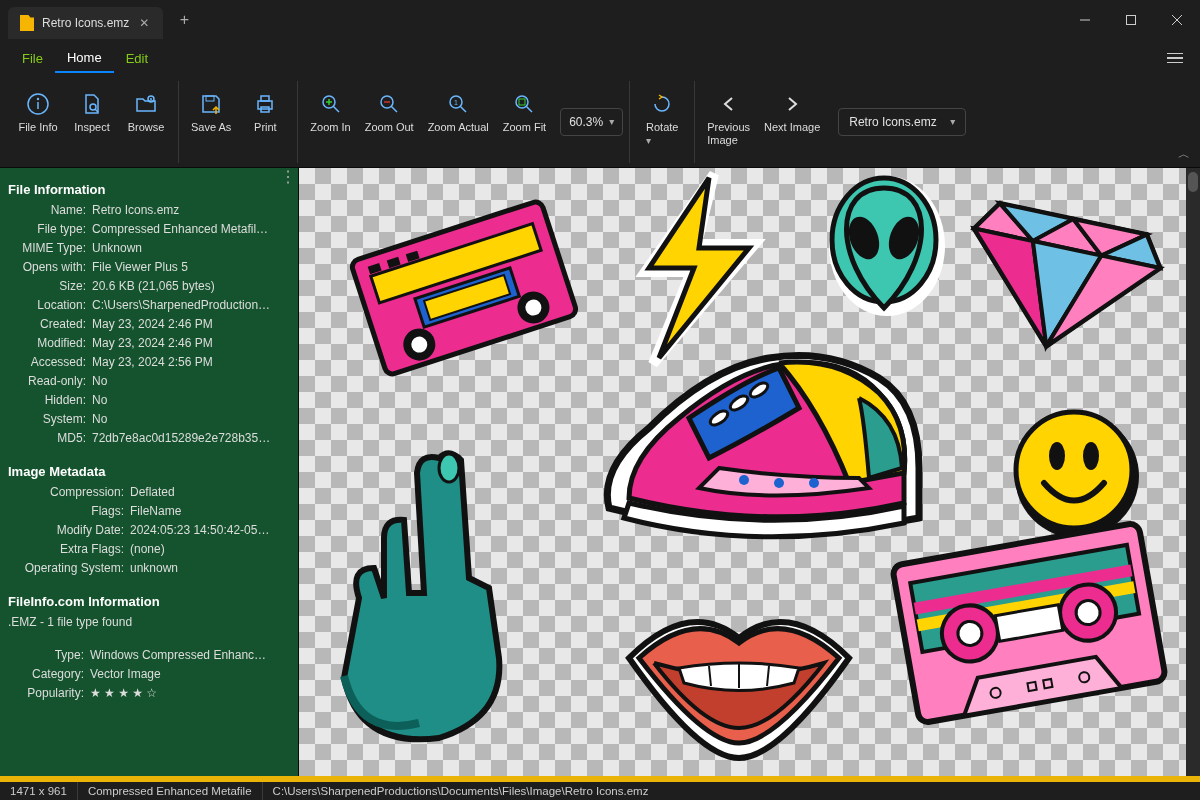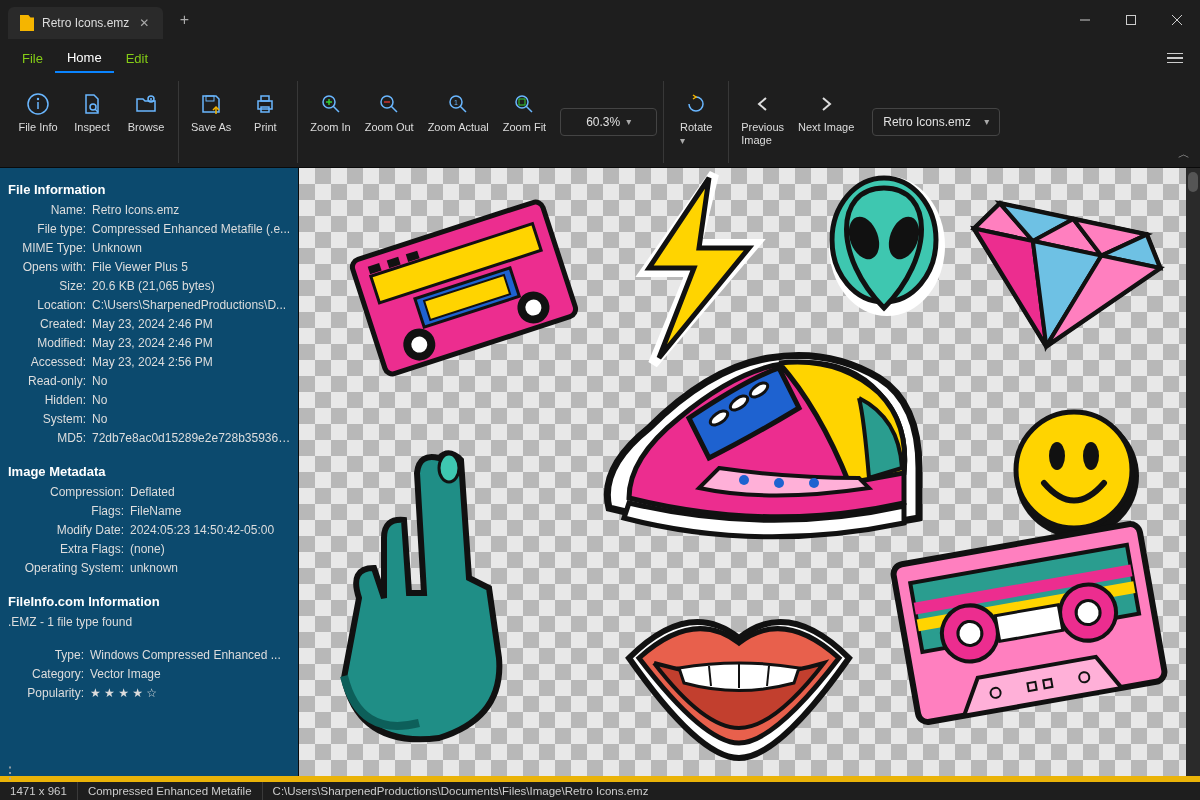--- a/index.html
+++ b/index.html
@@ -21,27 +21,27 @@
   .menu-item.active { border-bottom: 2px solid #0a84ff; color: #fff; }
   .hamburger { margin-left: auto; width: 30px; height: 30px; display: flex; flex-direction: column; justify-content: center; gap: 3px; align-items: center; cursor: pointer; }
   .hamburger span { width: 16px; height: 1.5px; background: #ccc; }
 
   
   .ribbon { height: 92px; display: flex; align-items: center; background: #1e1e1e; border-bottom: 1px solid #0a0a0a; padding: 0 6px; gap: 0; position: relative; }
   .ribbon-group { display: flex; align-items: flex-start; padding: 6px; gap: 2px; border-right: 1px solid #383838; height: 82px; }
   .ribbon-btn { display: flex; flex-direction: column; align-items: center; justify-content: flex-start; padding: 4px 6px; gap: 4px; cursor: pointer; min-width: 52px; border-radius: 4px; }
   .ribbon-icon { width: 26px; height: 26px; display: flex; align-items: center; justify-content: center; }
   .ribbon-label { font-size: 11px; color: #ddd; line-height: 13px; }
-  .zoom-combo { display: flex; align-items: center; gap: 6px; margin-left: 6px; padding: 4px 25px; border: 1px solid #444; border-radius: 4px; height: 28px; cursor: pointer; }
+  .zoom-combo { display: flex; align-items: center; gap: 6px; margin-left: 6px; padding: 4px 8px; border: 1px solid #444; border-radius: 4px; height: 28px; cursor: pointer; }
   .file-combo { display: flex; align-items: center; justify-content: space-between; gap: 6px; margin-left: 10px; padding: 4px 10px; border: 1px solid #444; border-radius: 4px; height: 28px; width: 128px; cursor: pointer; }
   .ribbon-collapse { position: absolute; right: 10px; bottom: 4px; color: #aaa; cursor: pointer; font-size: 12px; }
 
   
   .body { display: flex; height: calc(800px - 40px - 36px - 92px - 24px); }
-  .sidebar { width: 298px; background: #0c4a6e; display: flex; flex-direction: column; }
+  .sidebar { width: 298px; background: #14532d; display: flex; }
   .info-panel { flex: 1; overflow-y: auto; padding: 8px 6px 8px 8px; }
   .info-panel::-webkit-scrollbar { width: 8px; }
   .info-panel::-webkit-scrollbar-thumb { background: #444; border-radius: 4px; }
   .info-panel::-webkit-scrollbar-track { background: #222; }
   .panel-more { width: 20px; text-align: center; padding-top: 6px; color: #aaa; cursor: pointer; font-size: 16px; line-height: 6px; }
   .section-title { font-weight: 600; font-size: 13px; color: #fff; margin: 6px 0 4px; }
   .info-row { display: flex; font-size: 12px; line-height: 19px; }
   .info-key { width: 80px; text-align: right; color: #ddd; margin-right: 6px; flex-shrink: 0; }
   .info-val { color: #ddd; overflow: hidden; text-overflow: ellipsis; white-space: nowrap; flex: 1; }
 

